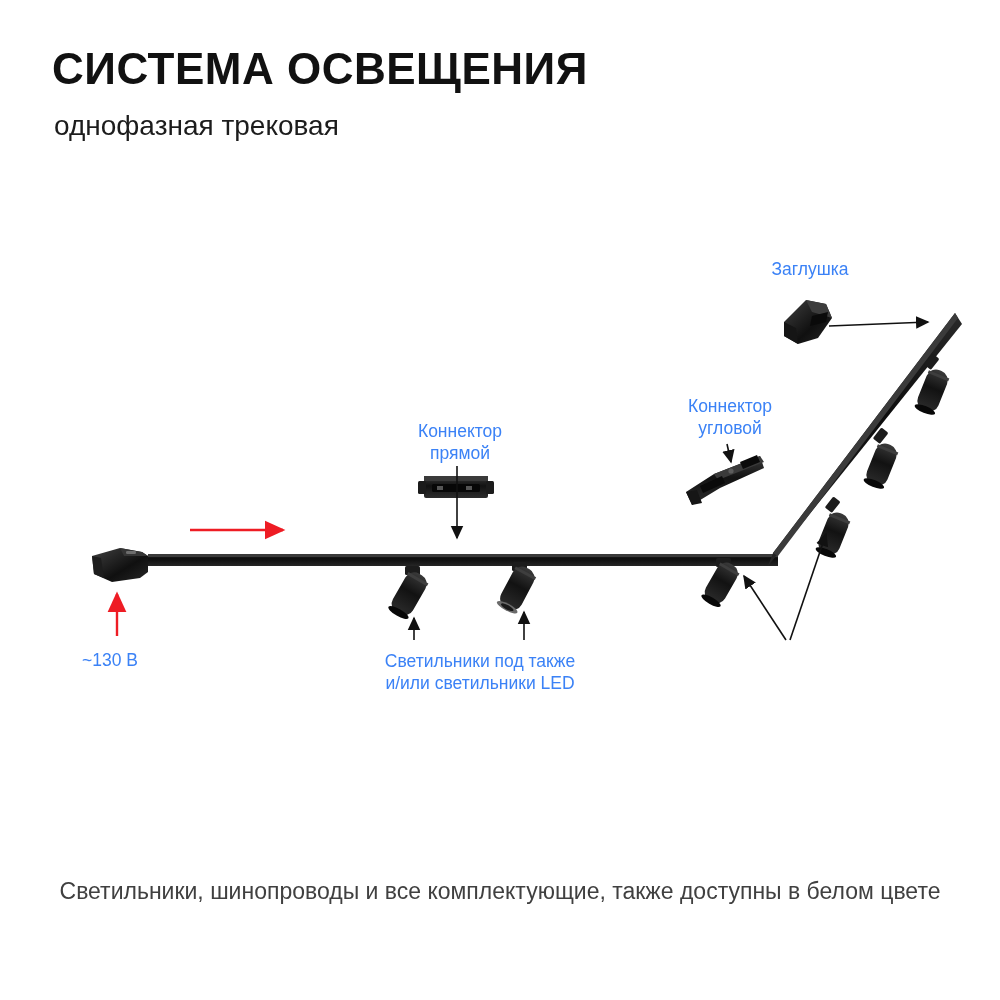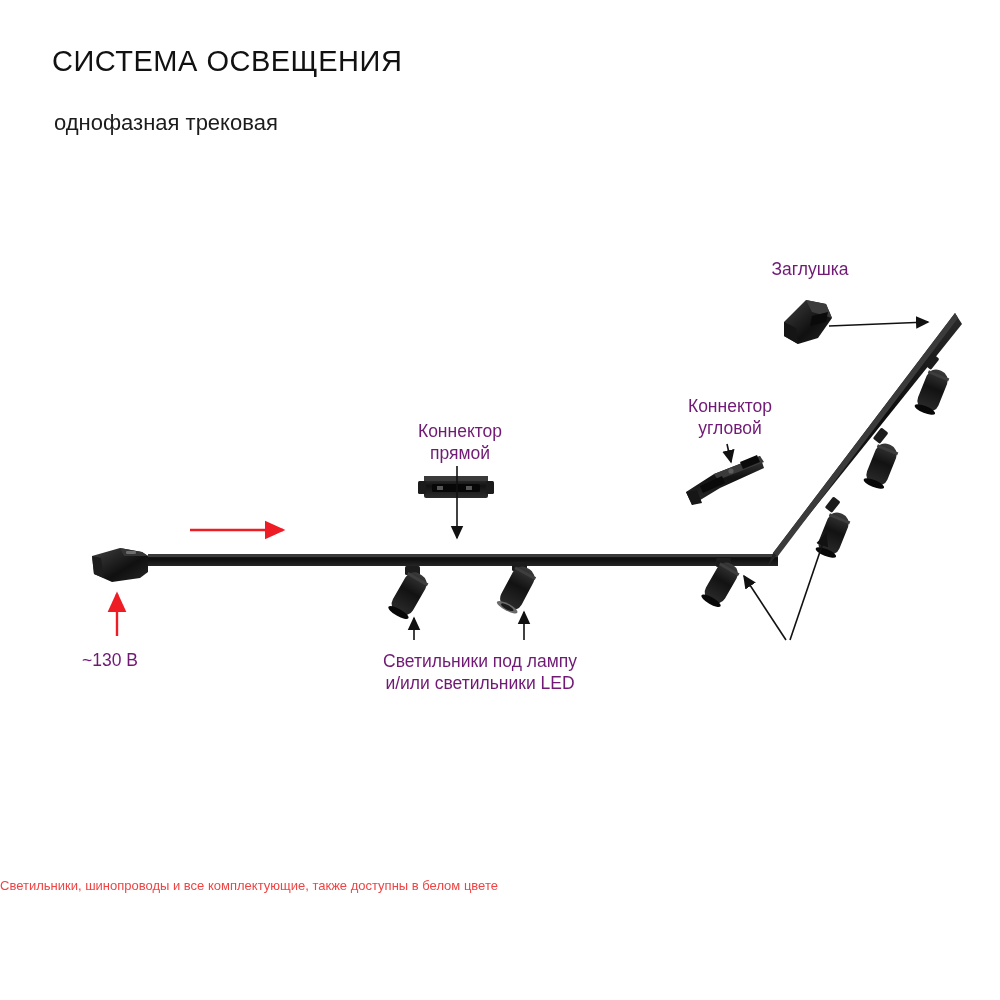--- a/index.html
+++ b/index.html
@@ -18,57 +18,58 @@
   .page {
     position: absolute;
     inset: 0;
     width: 1000px;
     height: 1000px;
   }
   #title {
     position: absolute;
     left: 52px;
     top: 46px;
-    font-size: 29px;
-    font-weight: normal;
+    font-size: 44px;
+    font-weight: bold;
     letter-spacing: 0.5px;
     color: #111111;
     line-height: 1.05;
     white-space: nowrap;
   }
   #subtitle {
     position: absolute;
     left: 54px;
     top: 110px;
-    font-size: 22px;
+    font-size: 28px;
     font-weight: normal;
     color: #1c1c1c;
     white-space: nowrap;
   }
   #footnote {
     position: absolute;
     left: 0;
     right: 0;
     top: 878px;
-    font-size: 13px;
-    color: #ef4444;
+    text-align: center;
+    font-size: 23px;
+    color: #404040;
     white-space: nowrap;
   }
   .diagram {
     position: absolute;
     left: 0;
     top: 0;
     width: 1000px;
     height: 1000px;
   }
   .lbl {
     position: absolute;
     font-size: 17.5px;
     line-height: 1.28;
-    color: #701a75;
+    color: #3b82f6;
     text-align: center;
     white-space: pre-line;
   }
   #label-plug        { left: 700px; top: 258px; width: 220px; }
   #label-straight    { left: 360px; top: 420px; width: 200px; }
   #label-corner      { left: 630px; top: 395px; width: 200px; }
   #label-power       { left: 30px; top: 489px; width: 240px; }
   #label-voltage     { left: 50px; top: 649px; width: 120px; }
   #label-lamps       { left: 340px; top: 650px; width: 280px; }
   #label-busbar      { left: 718px; top: 649px; width: 170px; }
@@ -209,17 +210,17 @@
     <path d="M786,640 L744,576" stroke="#111111" stroke-width="1.6" fill="none" marker-end="url(#arrowBlack)"></path>
     <path d="M790,640 L826,534" stroke="#111111" stroke-width="1.6" fill="none" marker-end="url(#arrowBlack)"></path>
   </svg>
 
   <div class="lbl" id="label-plug">Заглушка</div>
   <div class="lbl" id="label-straight">Коннектор
 прямой</div>
   <div class="lbl" id="label-corner">Коннектор
 угловой</div>
   <div class="lbl" id="label-voltage">~130 В</div>
-  <div class="lbl" id="label-lamps">Светильники под лампу
+  <div class="lbl" id="label-lamps">Светильники под также
 и/или светильники LED</div>
 
   <div id="footnote">Светильники, шинопроводы и все комплектующие, также доступны в белом цвете</div>
 </div>
 
 </body></html>

